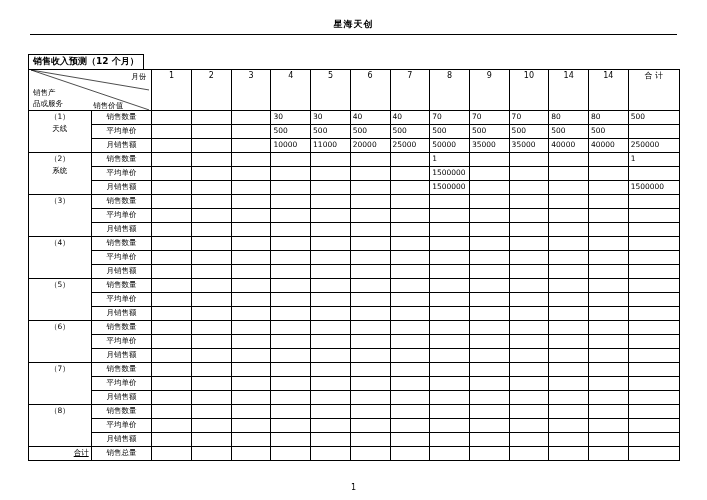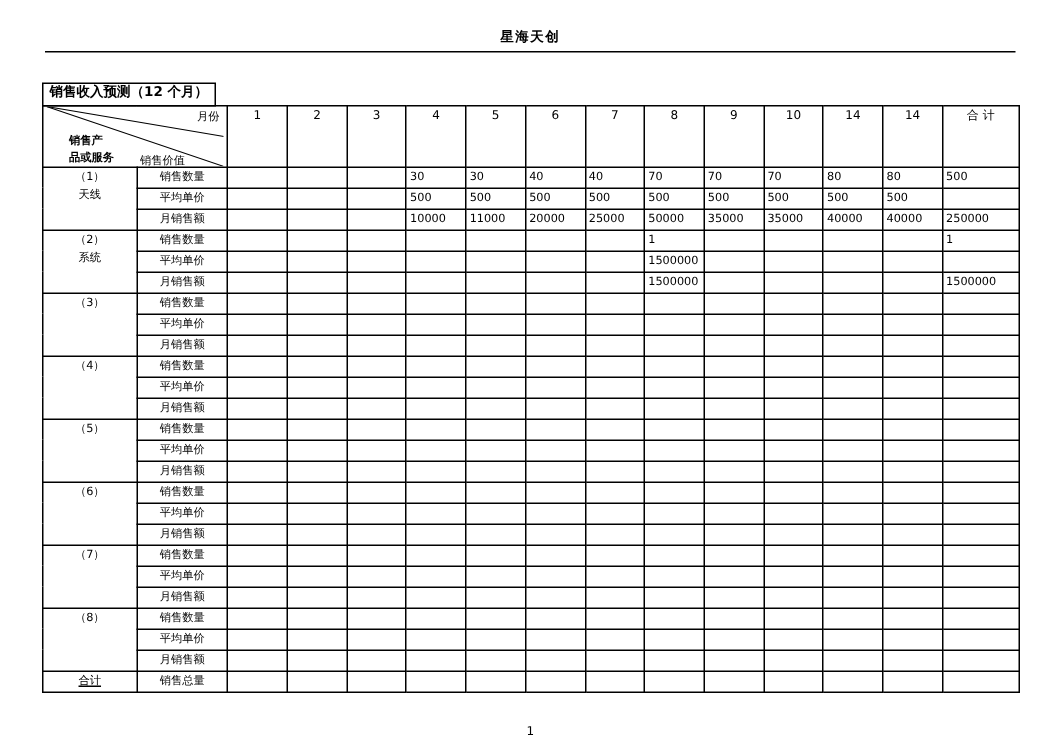--- a/index.html
+++ b/index.html
@@ -75,25 +75,24 @@
   .corner-mid {
     position: absolute;
     top: 30px;
     right: 26px;
     font-size: 7.5px;
     white-space: nowrap;
   }
   .corner-bottom {
     position: absolute;
     bottom: 1px;
-    left: 15px;
+    left: 2px;
     font-size: 7.5px;
     white-space: nowrap;
     line-height: 11px;
-    font-weight: bold;
   }
   .corner-line {
     position: absolute;
     left: 0;
     top: 0;
     width: 100%;
     height: 100%;
   }
   td.monthhead {
     text-align: center;
@@ -110,21 +109,21 @@
     text-align: center;
     font-size: 7.5px;
     white-space: nowrap;
     margin-left: 24px;
   }
   td.val {
     text-align: left;
     font-size: 7.5px;
   }
   td.total-label {
-    text-align: center;
+    text-align: right;
     vertical-align: middle;
     font-size: 7.5px;
     text-decoration: underline;
   }
   .pagenum {
     position: absolute;
     bottom: 8px;
     left: 0;
     width: 100%;
     text-align: center;

